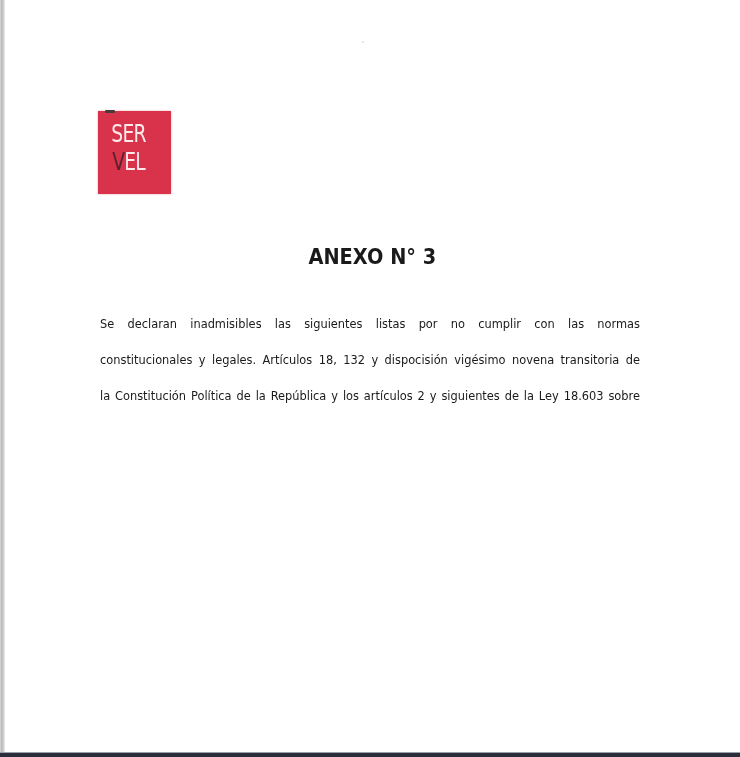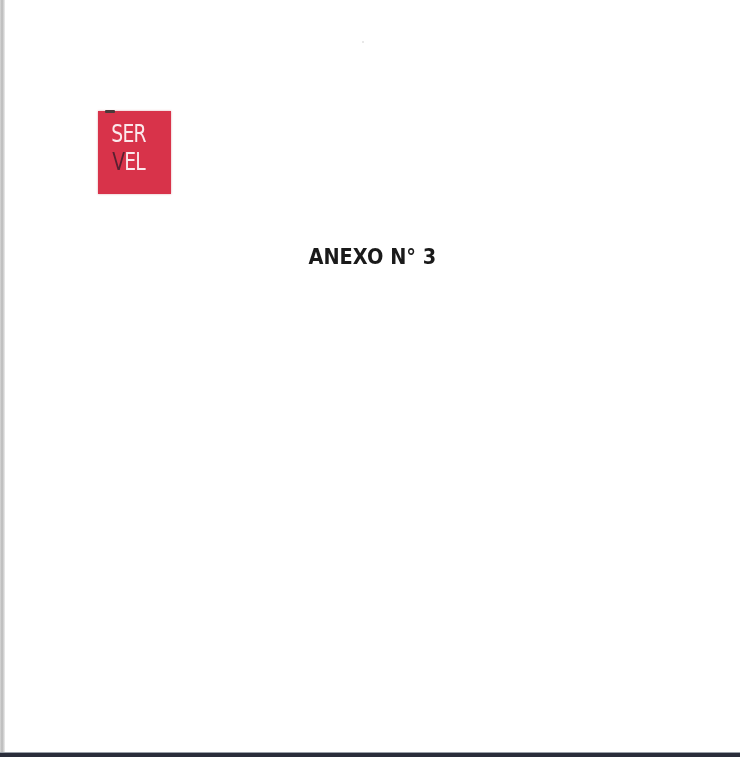--- a/index.html
+++ b/index.html
@@ -134,17 +134,20 @@
 
     <div class="logo">
       <div class="logo-mark"></div>
       <div class="logo-line l1">SER</div>
       <div class="logo-line l2"><span class="logo-v">V</span><span>EL</span></div>
     </div>
 
     <div class="title">ANEXO N° 3</div>
 
     <div class="body-text">
+      <span class="line">Se declaran inadmisibles las siguientes listas por no cumplir con las normas</span>
+      <span class="line">constitucionales y legales. Artículos 18, 132 y dispocisión vigésimo novena transitoria de</span>
+      <span class="line">la Constitución Política de la República y los artículos 2 y siguientes de la Ley 18.603 sobre</span>
     </div>
   </div>
 
   <div class="bottom-bar"></div>
 </div>
 
 </body></html>

